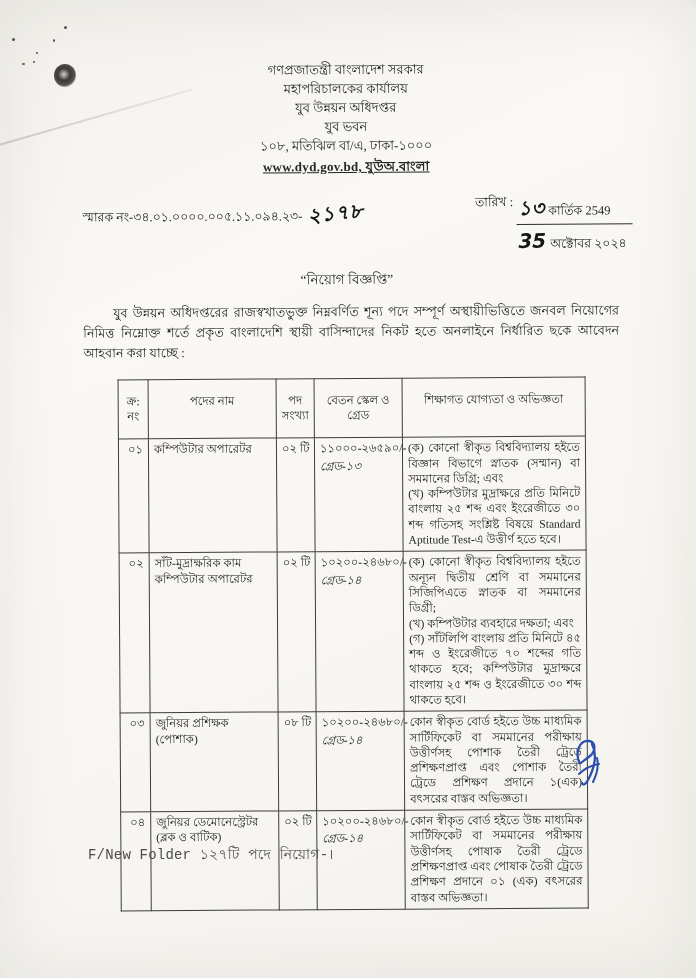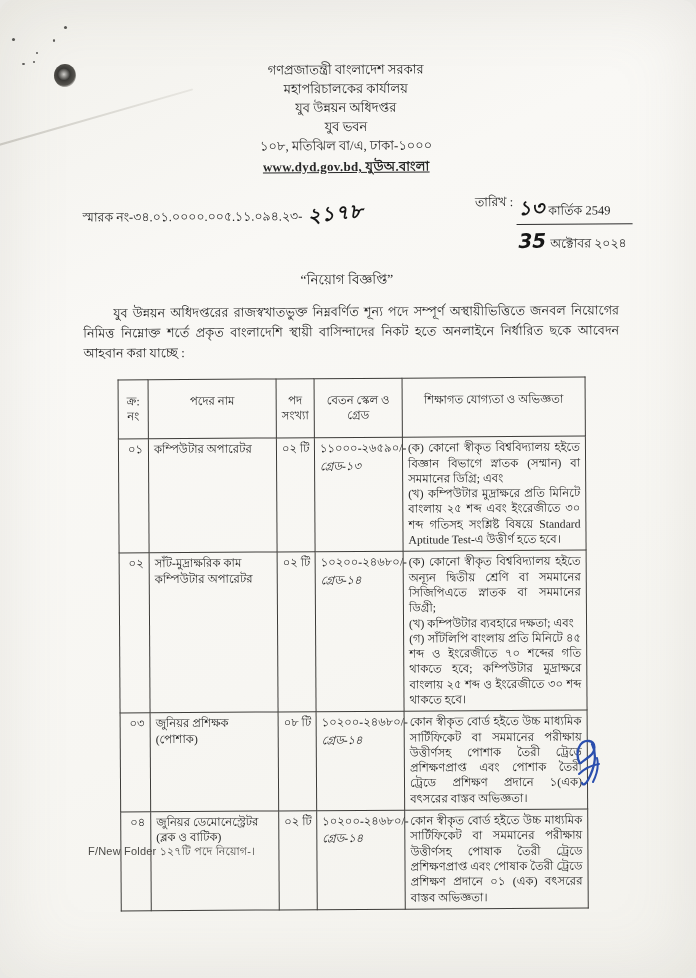--- a/index.html
+++ b/index.html
@@ -62,22 +62,22 @@
   }
   table.recruit th { font-weight: normal; text-align: center; white-space: pre-line; padding: 14px 2px; }
   td.c-sl { text-align: right; }
   td.c-count { text-align: center; white-space: nowrap; }
   td.c-scale { }
   td.c-scale .grade { margin-top: 2px; font-style: italic; }
   td.c-qual { text-align: justify; white-space: pre-line; }
 
   
   .signature { position: absolute; left: 566px; top: 734px; width: 60px; height: 58px; }
-  .footer-note { position: absolute; left: 88px; top: 843px; font-size: 11px; color: #4c4b48;
-                 font-family: Liberation Sans, sans-serif; letter-spacing: .2px; }
+  .footer-note { position: absolute; left: 88px; top: 843px; font-size: 14px; color: #4c4b48;
+                 font-family: Liberation Mono, monospace; letter-spacing: .2px; }
 </style>
 </head>
 <body>
 
 <div class="page">
 
   <div class="punch-hole"></div>
   <div class="crease"></div>
   <div class="speckle" style="left:64px;top:26px;width:3px;height:3px;"></div>
   <div class="speckle" style="left:53px;top:39px;width:2px;height:3px;"></div>

